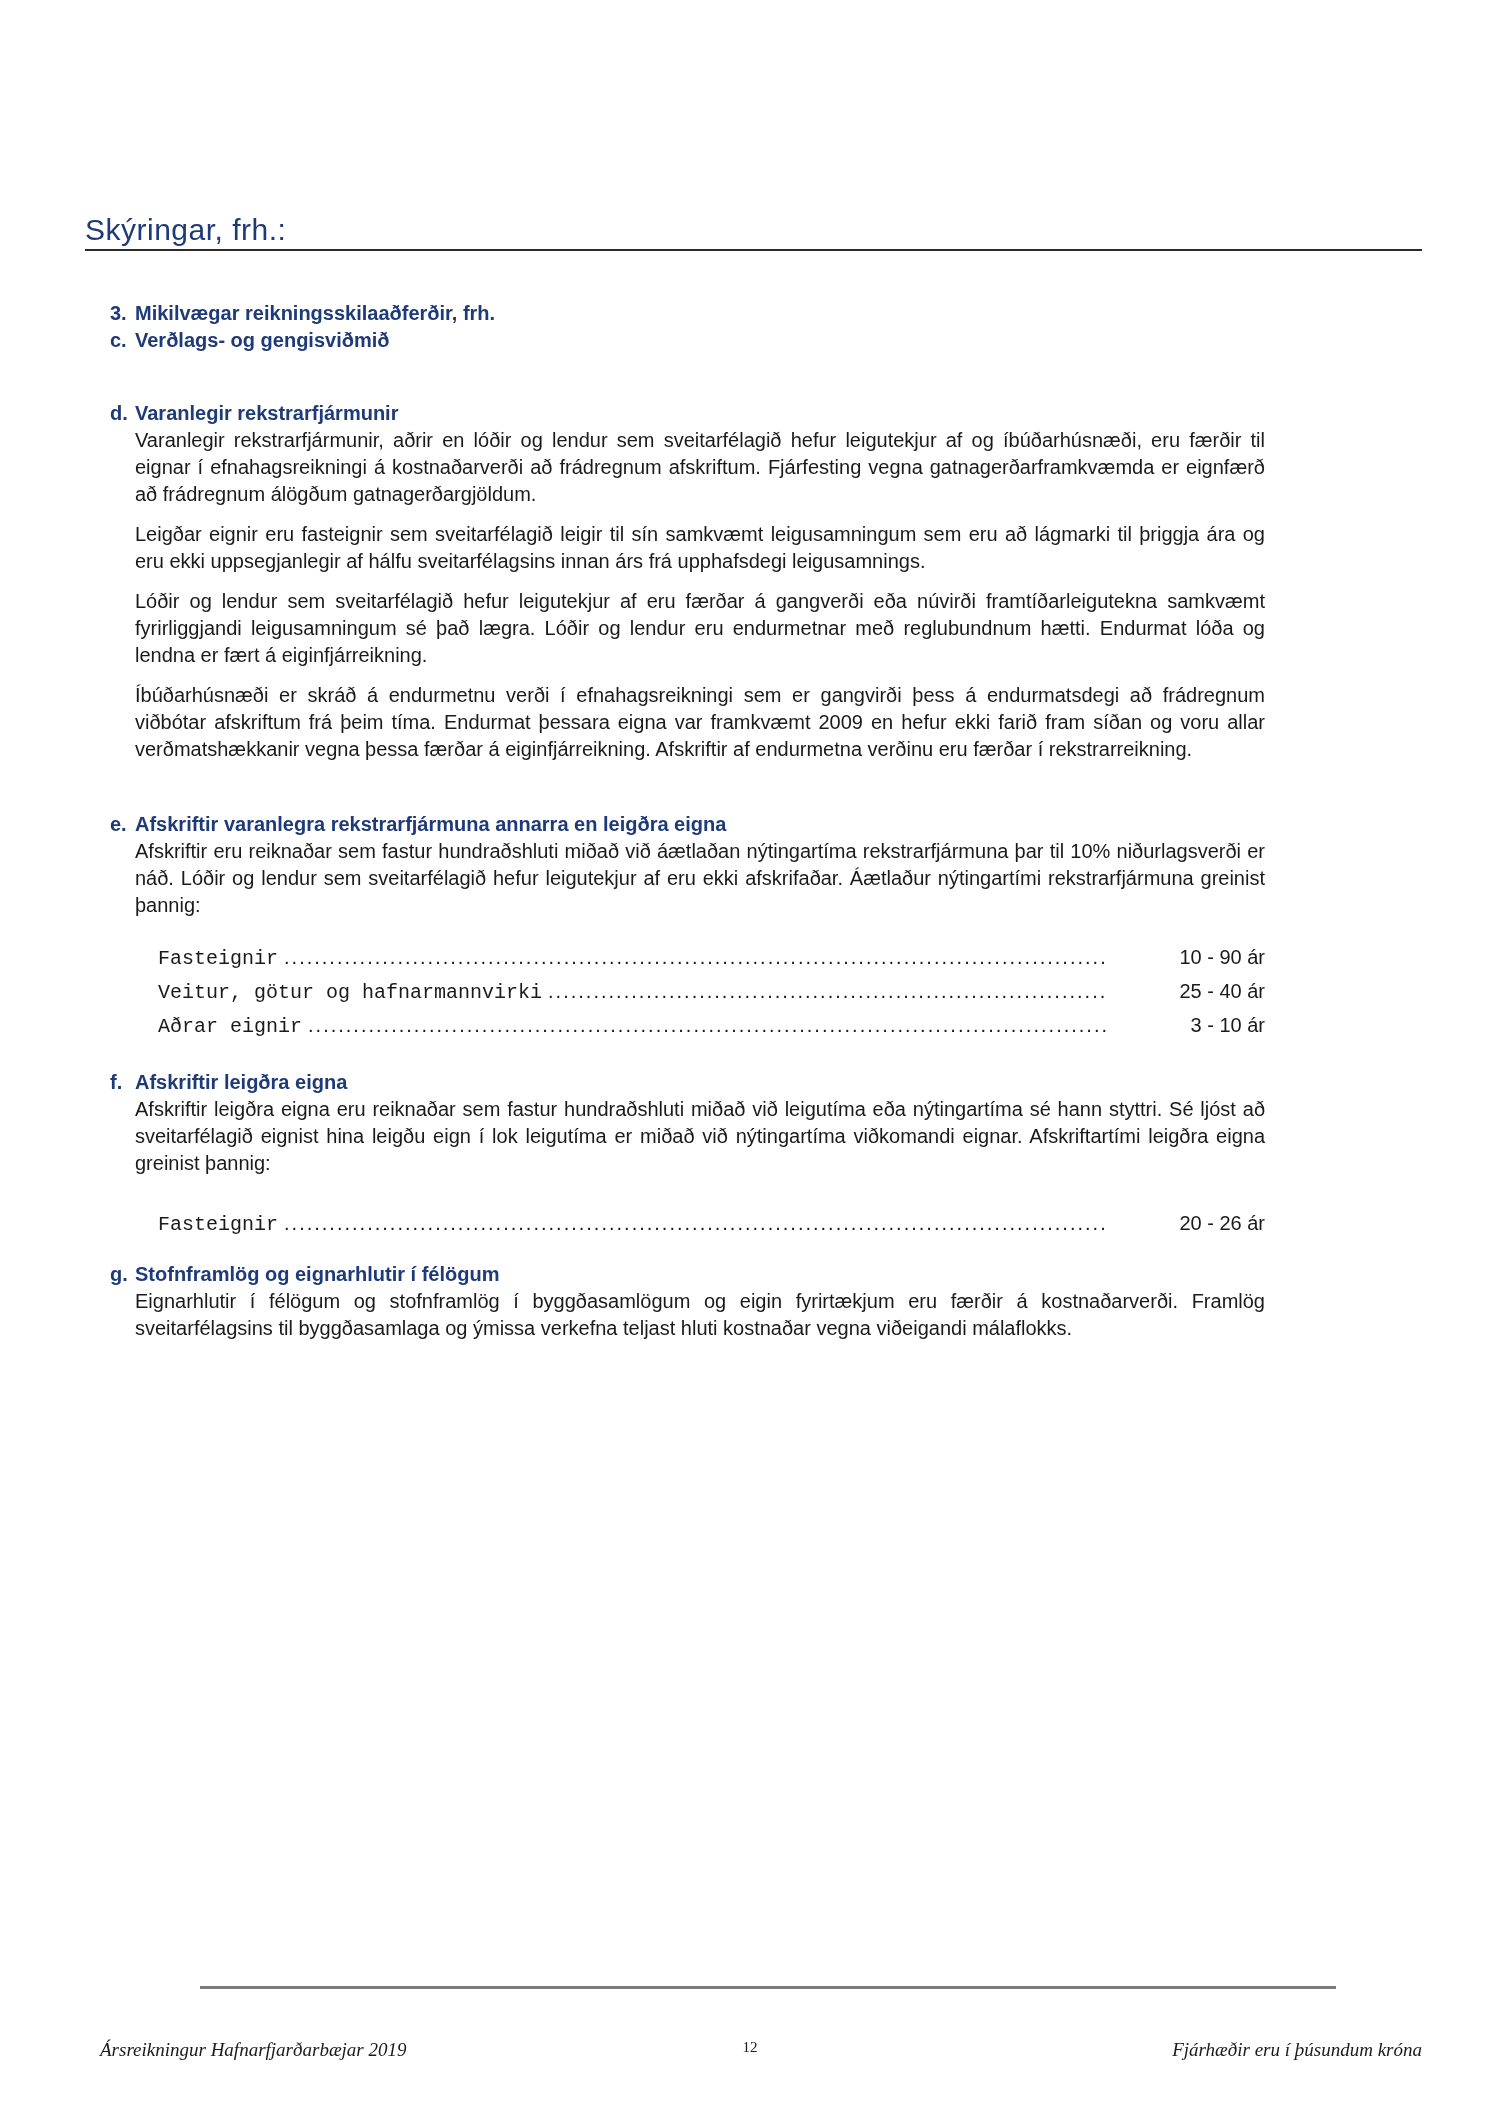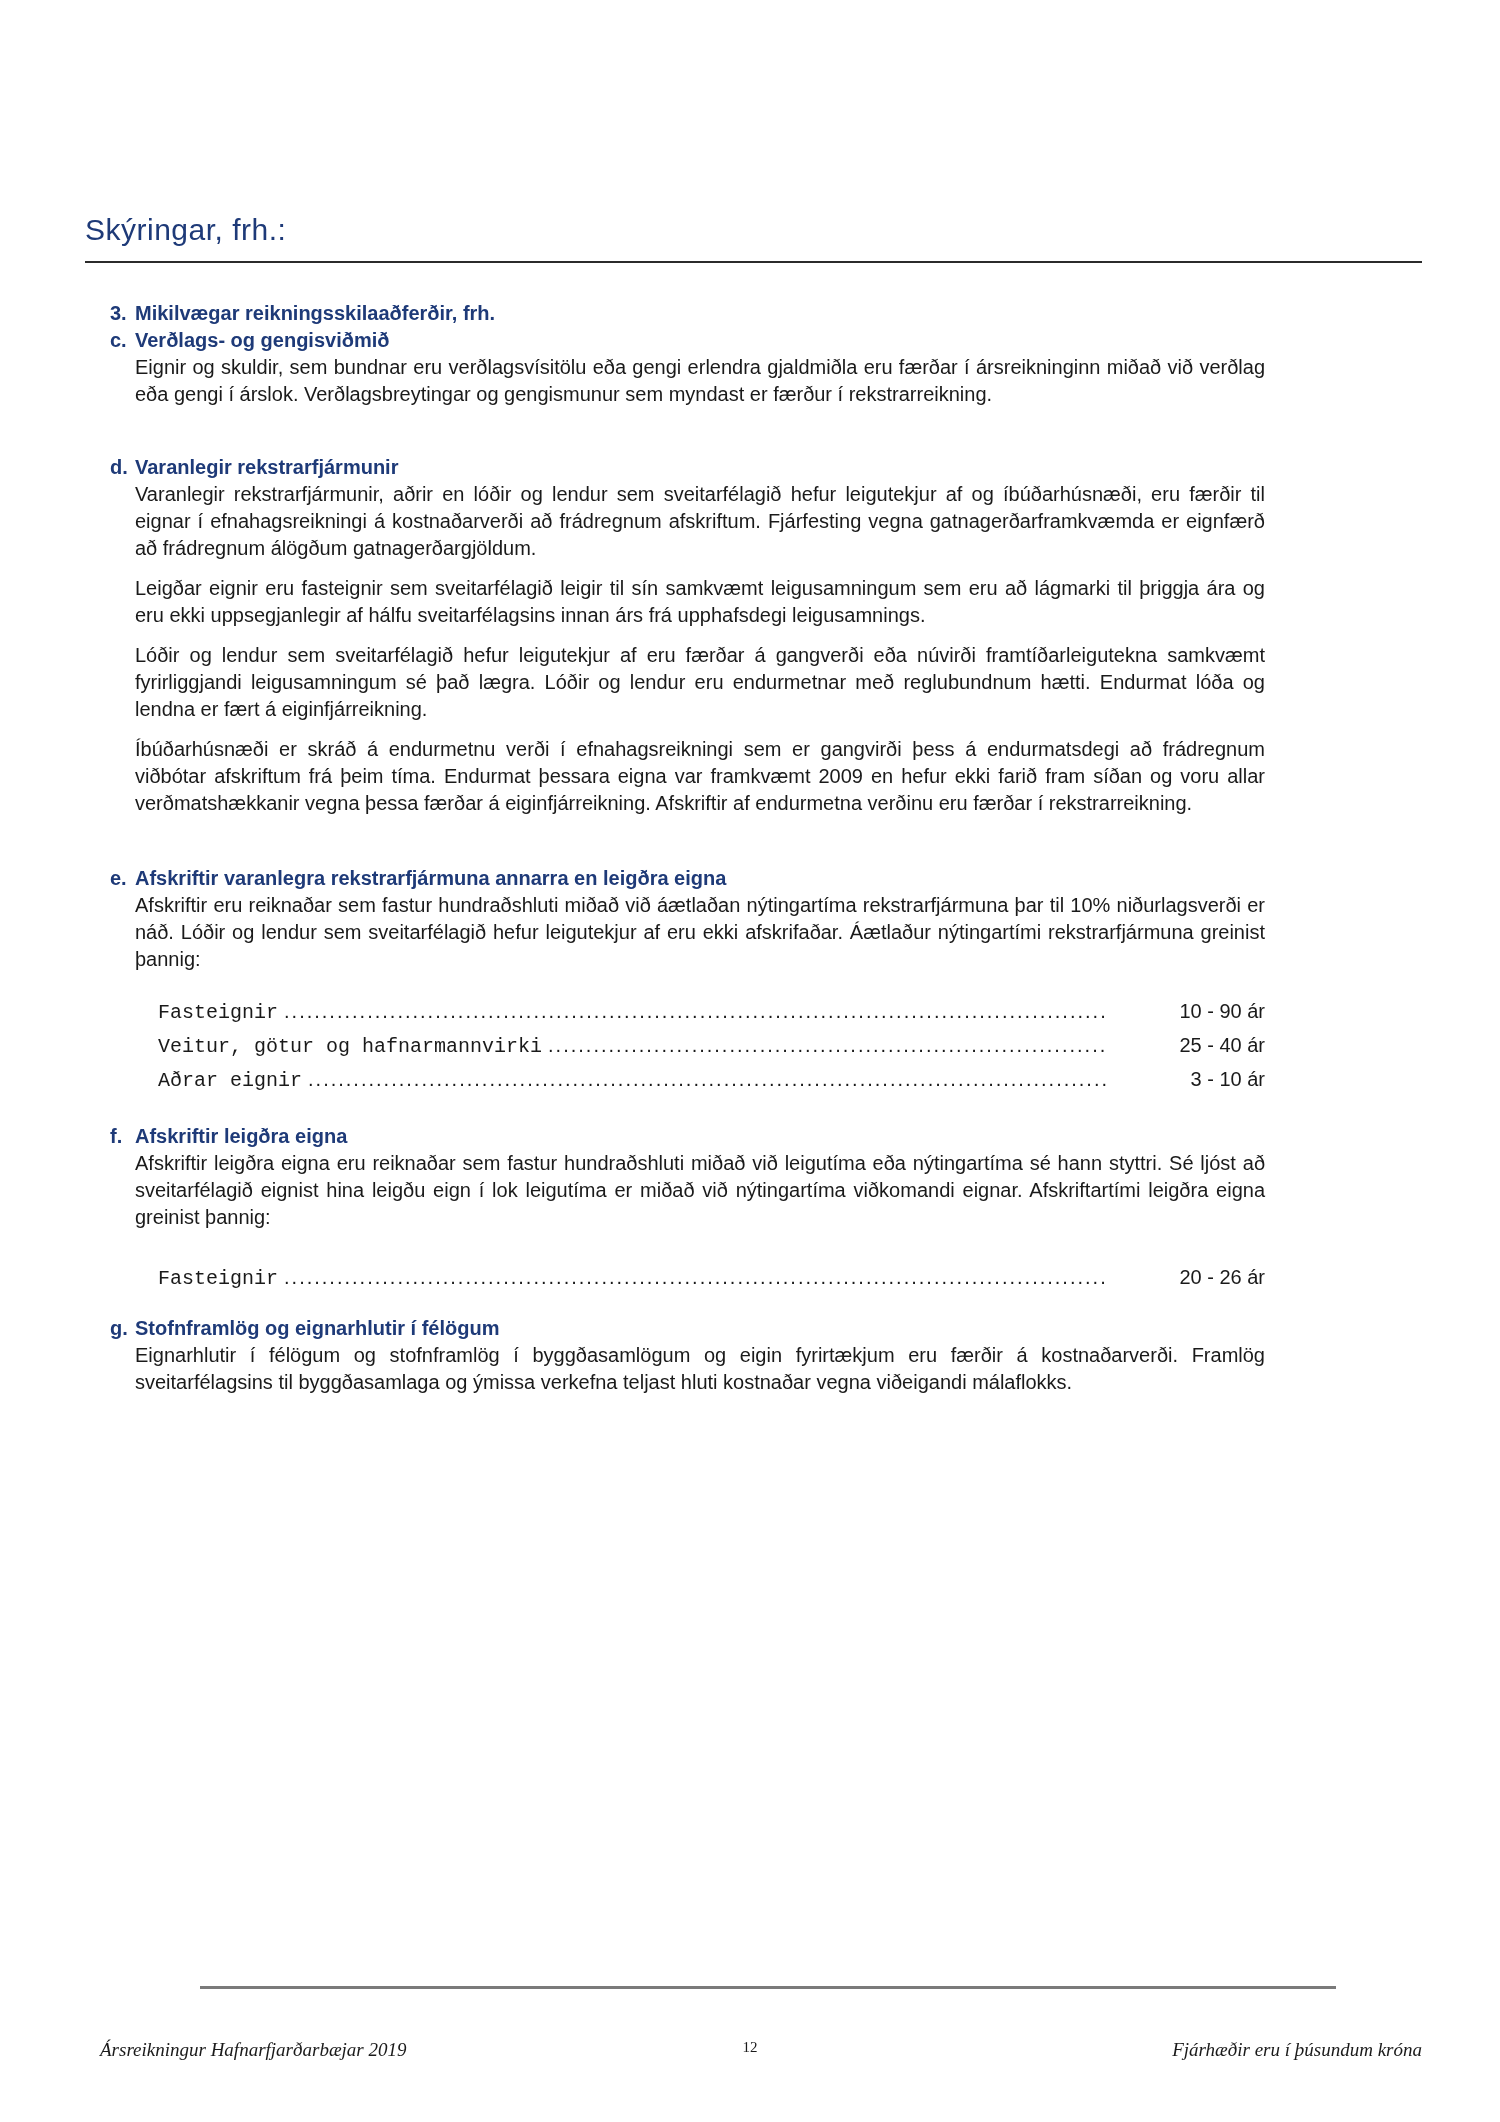--- a/index.html
+++ b/index.html
@@ -7,21 +7,21 @@
     position:relative; width:1500px; height:2122px;
     background:#ffffff; overflow:hidden;
     font-family:"Liberation Sans", sans-serif;
     color:var(--body_text, #1a1a1a);
     font-size:20px;
   }
   
   .title-wrap {
     position:absolute; left:85px; top:213px; width:1337px;
     border-bottom:2px solid var(--title_rule, #2b2b2b);
-    padding-bottom:14px;
+    padding-bottom:2px;
   }
   .title {
     font-size:30px; letter-spacing:0.5px;
     color:var(--heading_navy, #1e3a78);
   }
   
   .doc { position:absolute; left:110px; top:300px; width:1155px; }
   .sec { margin:0; }
   #sec-d { margin-top:46px; }
   #sec-e { margin-top:48px; }
@@ -78,23 +78,20 @@
       <span class="sec-heading">Mikilvægar reikningsskilaaðferðir, frh.</span>
     </div>
 
   </section>
 
   <section class="sec" id="sec-c">
     <div class="sec-head">
       <span class="sec-label">c.</span>
       <span class="sec-heading">Verðlags- og gengisviðmið</span>
     </div>
-    <div class="sec-body">
-          <p class="para">Eignir og skuldir, sem bundnar eru verðlagsvísitölu eða gengi erlendra gjaldmiðla eru færðar í ársreikninginn miðað við verðlag eða gengi í árslok. Verðlagsbreytingar og gengismunur sem myndast er færður í rekstrarreikning.</p>
-        </div>
 
   </section>
 
   <section class="sec" id="sec-d">
     <div class="sec-head">
       <span class="sec-label">d.</span>
       <span class="sec-heading">Varanlegir rekstrarfjármunir</span>
     </div>
     <div class="sec-body">
           <p class="para">Varanlegir rekstrarfjármunir, aðrir en lóðir og lendur sem sveitarfélagið hefur leigutekjur af og íbúðarhúsnæði, eru færðir til eignar í efnahagsreikningi á kostnaðarverði að frádregnum afskriftum. Fjárfesting vegna gatnagerðarframkvæmda er eignfærð að frádregnum álögðum gatnagerðargjöldum.</p>

